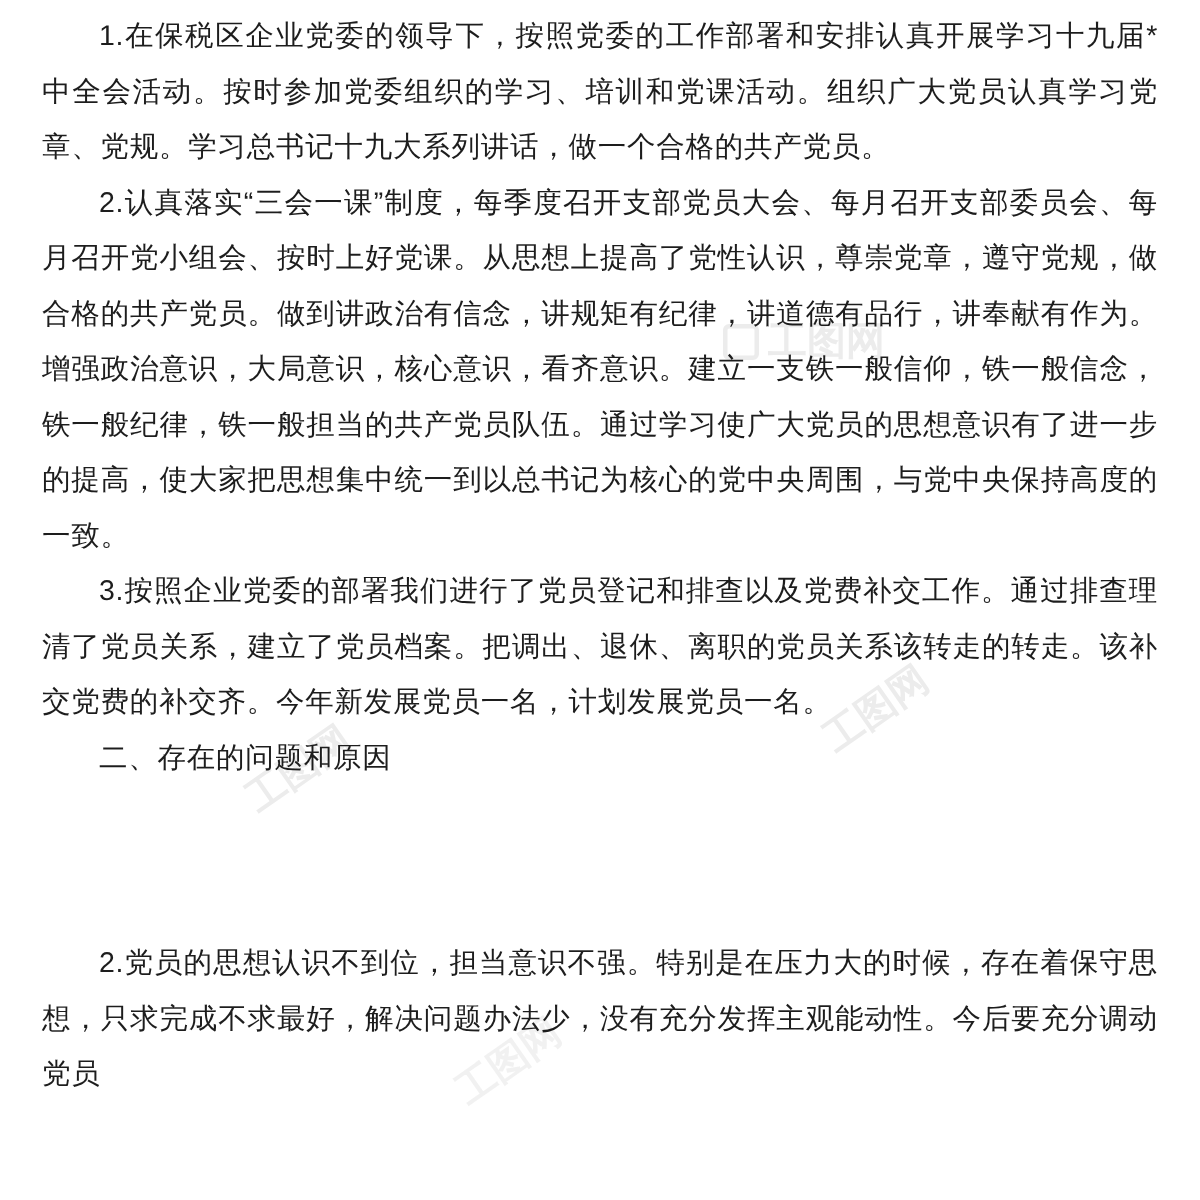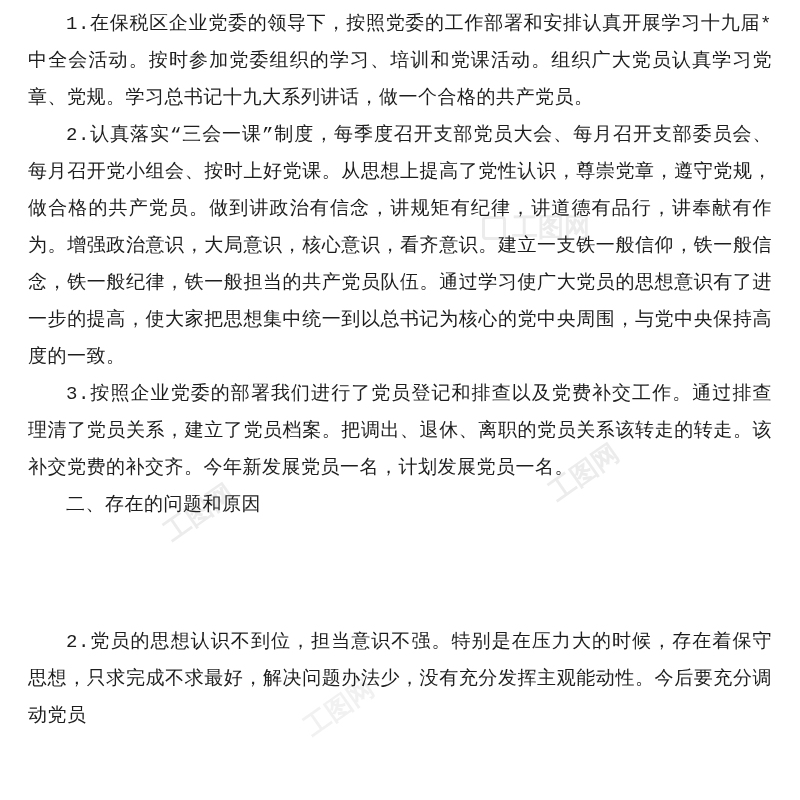--- a/index.html
+++ b/index.html
@@ -18,21 +18,21 @@
     overflow: hidden;
   }
   .content {
     position: relative;
     z-index: 2;
     padding: 6px 28px 0 28px;
   }
   .para {
     margin: 0;
     text-indent: 2em;
-    font-family: Liberation Mono, monospace;
+    font-family: Liberation Sans, sans-serif;
     font-size: 19px;
     line-height: 37px;
     letter-spacing: 0.5px;
     text-align: justify;
     color: #1d1d1d;
   }
   .heading {
     margin-top: 0;
   }
   .page-gap {

